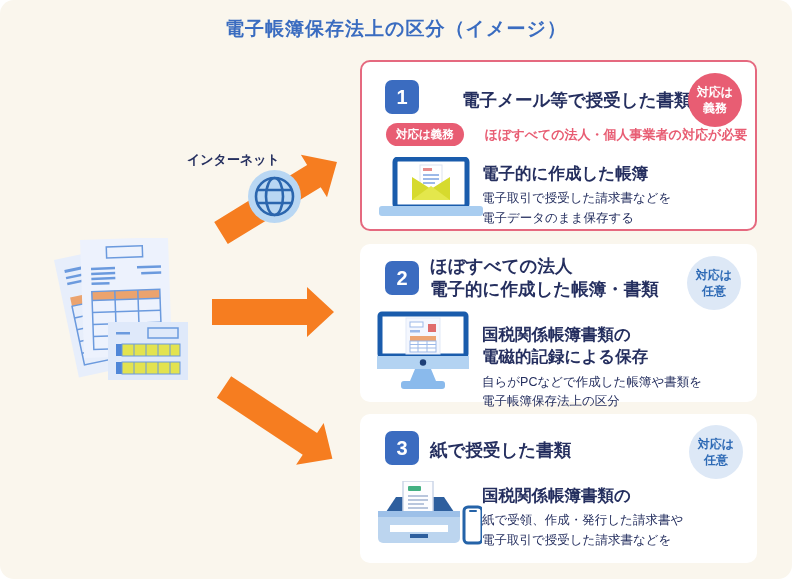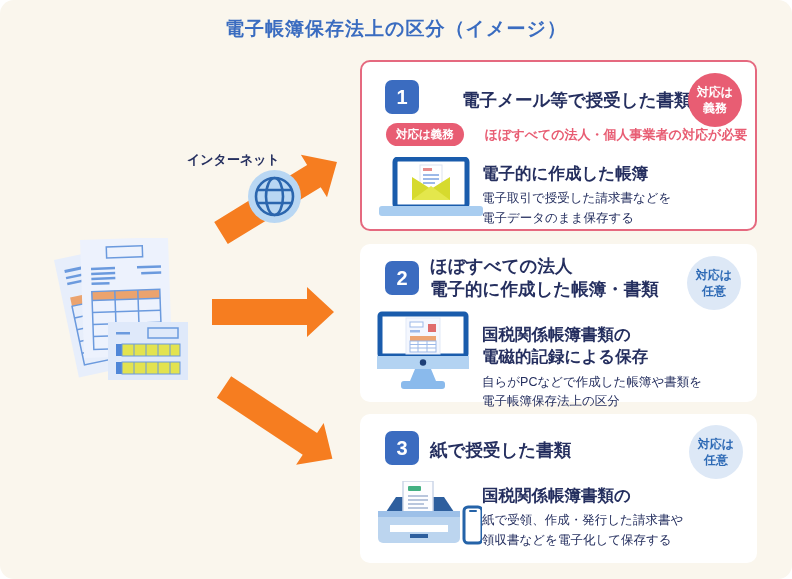--- a/index.html
+++ b/index.html
@@ -242,17 +242,17 @@
       <rect x="2" y="30" width="82" height="32" rx="5" fill="#bcd5ef"></rect>
       <rect x="2" y="30" width="82" height="6" fill="#9dc0e8"></rect>
       <rect x="14" y="44" width="58" height="7" fill="#ffffff"></rect>
       <rect x="34" y="53" width="18" height="4" fill="#2e5f9e"></rect>
       <rect x="88" y="26" width="18" height="36" rx="4" fill="#ffffff" stroke="#2563a8" stroke-width="3"></rect>
       <rect x="93" y="29" width="8" height="2" rx="1" fill="#2563a8"></rect>
     </svg>
     <div class="method">
       <h3>国税関係帳簿書類の</h3>
       <p>紙で受領、作成・発行した請求書や
-領収書などを電子化して保存する</p>
+電子取引で授受した請求書などを</p>
     </div>
   </section>
 
 </div>
 
 </body></html>

